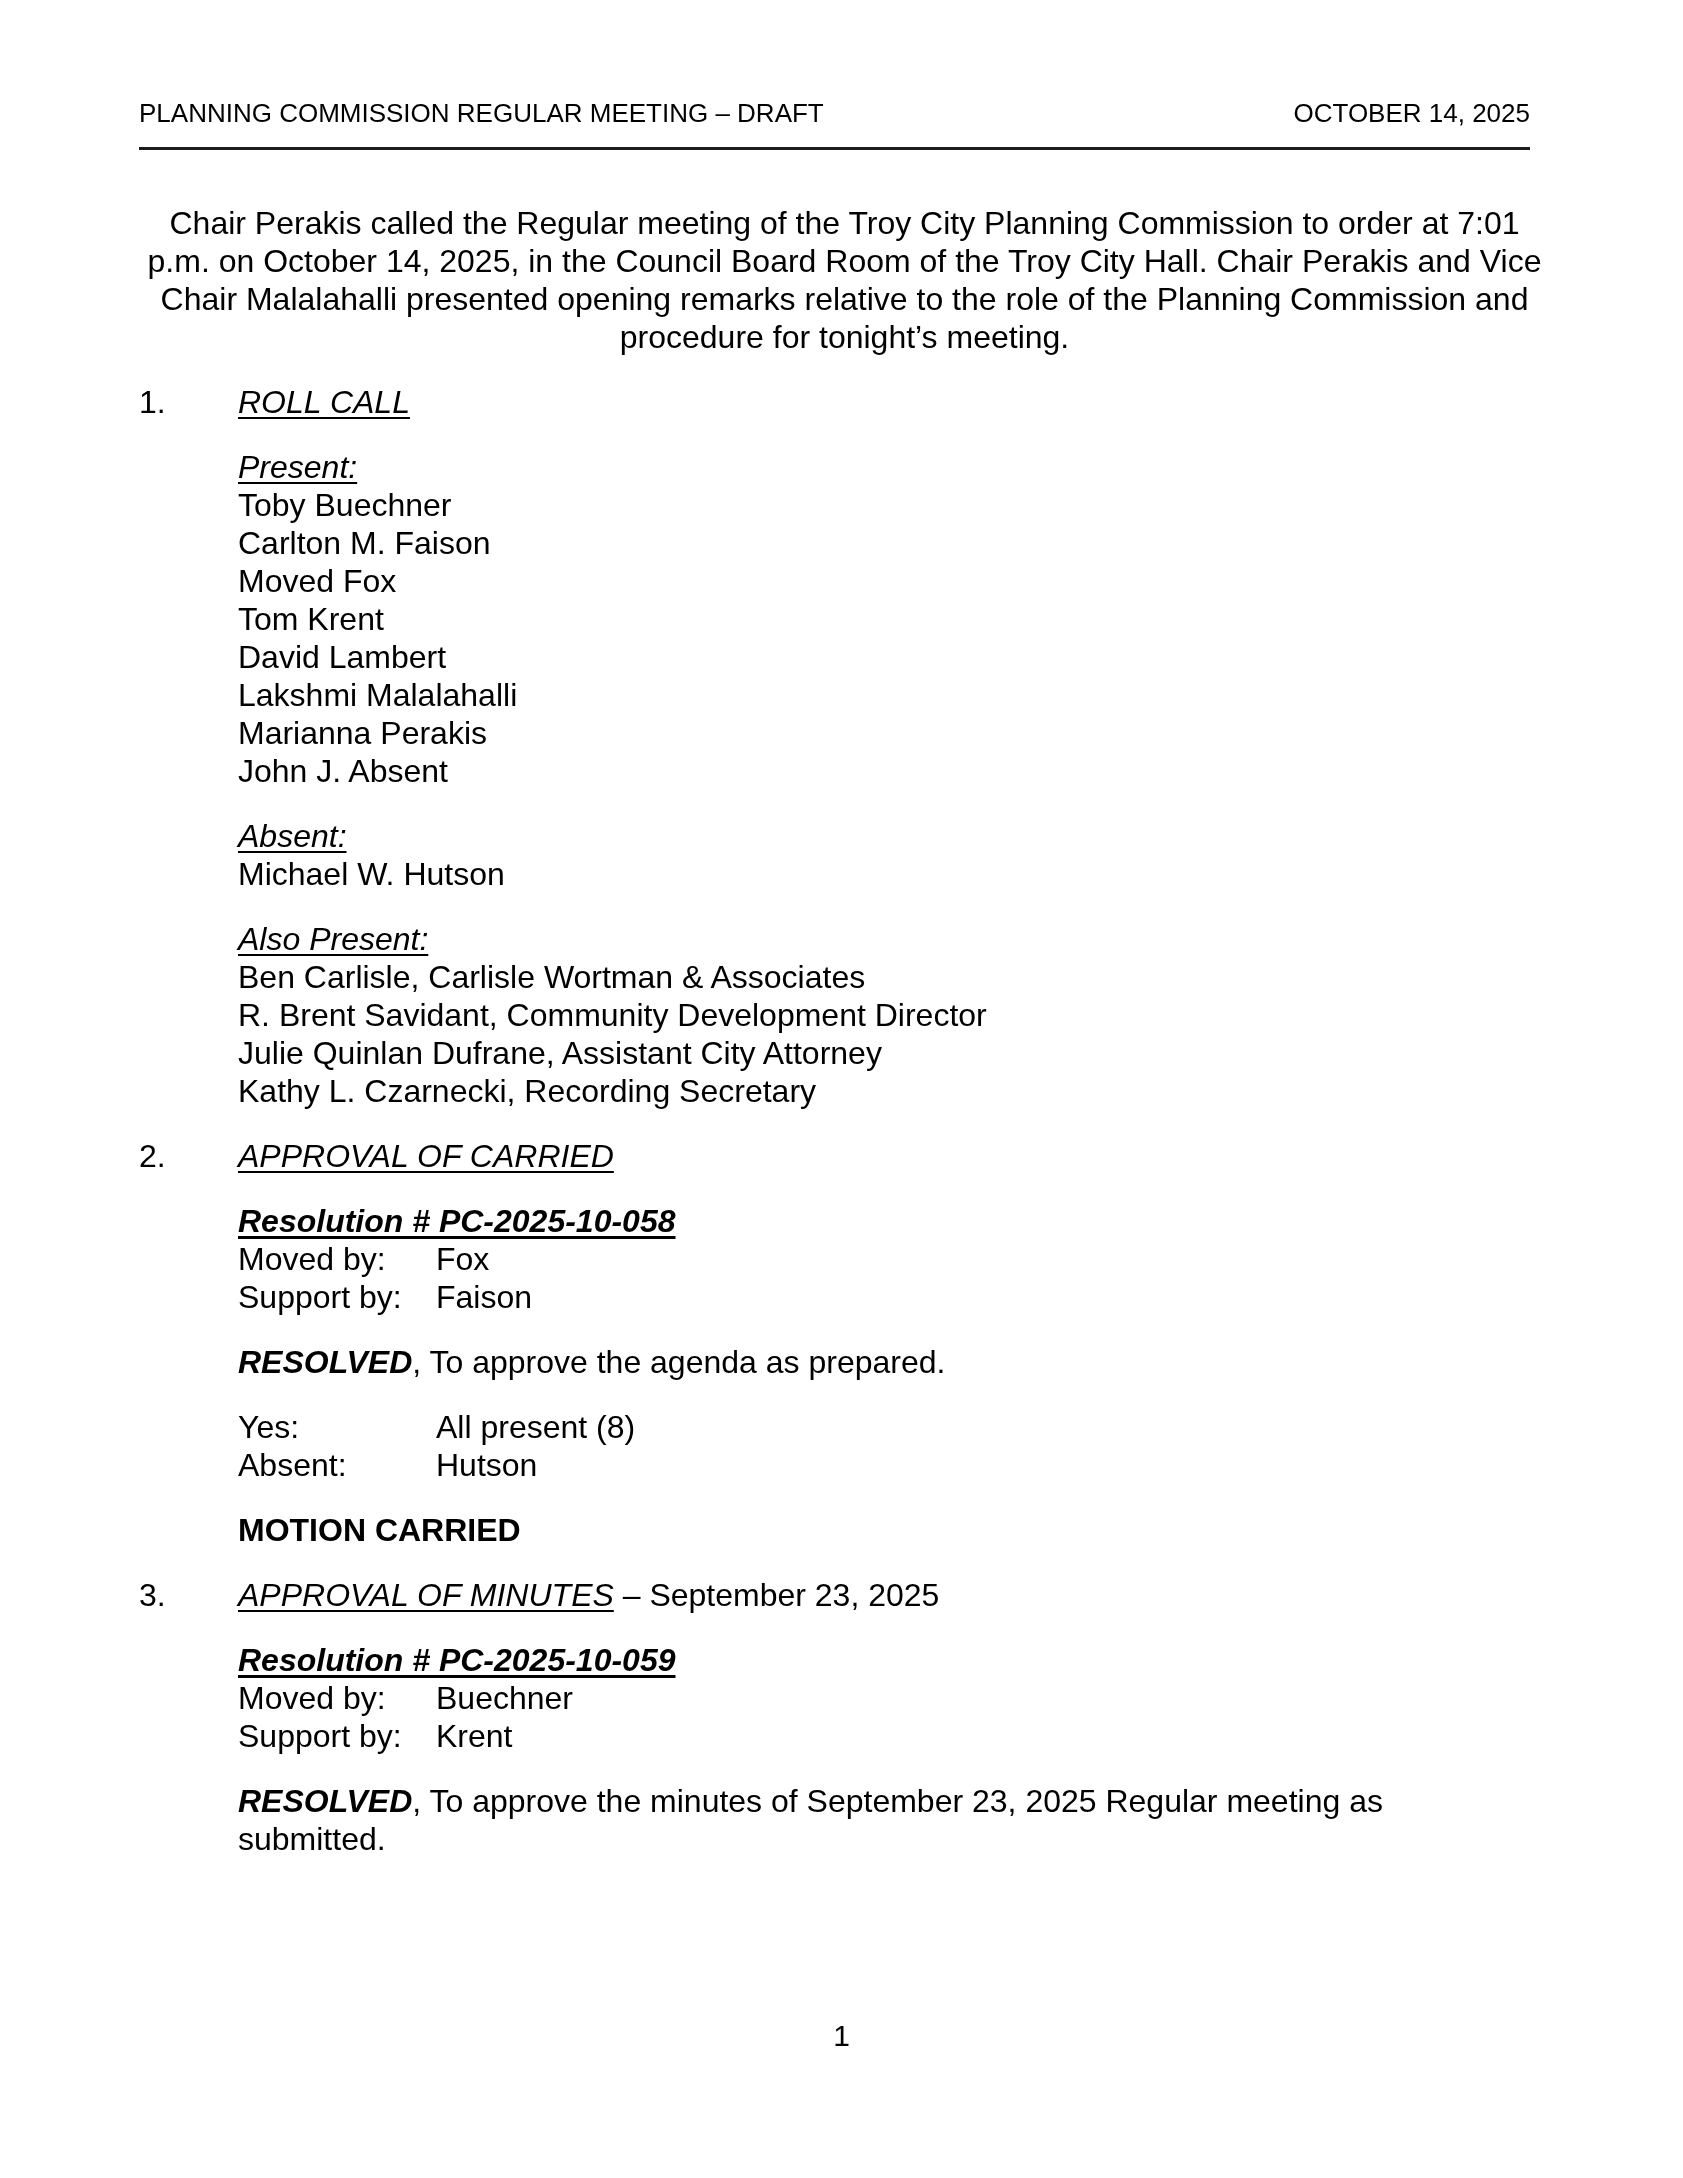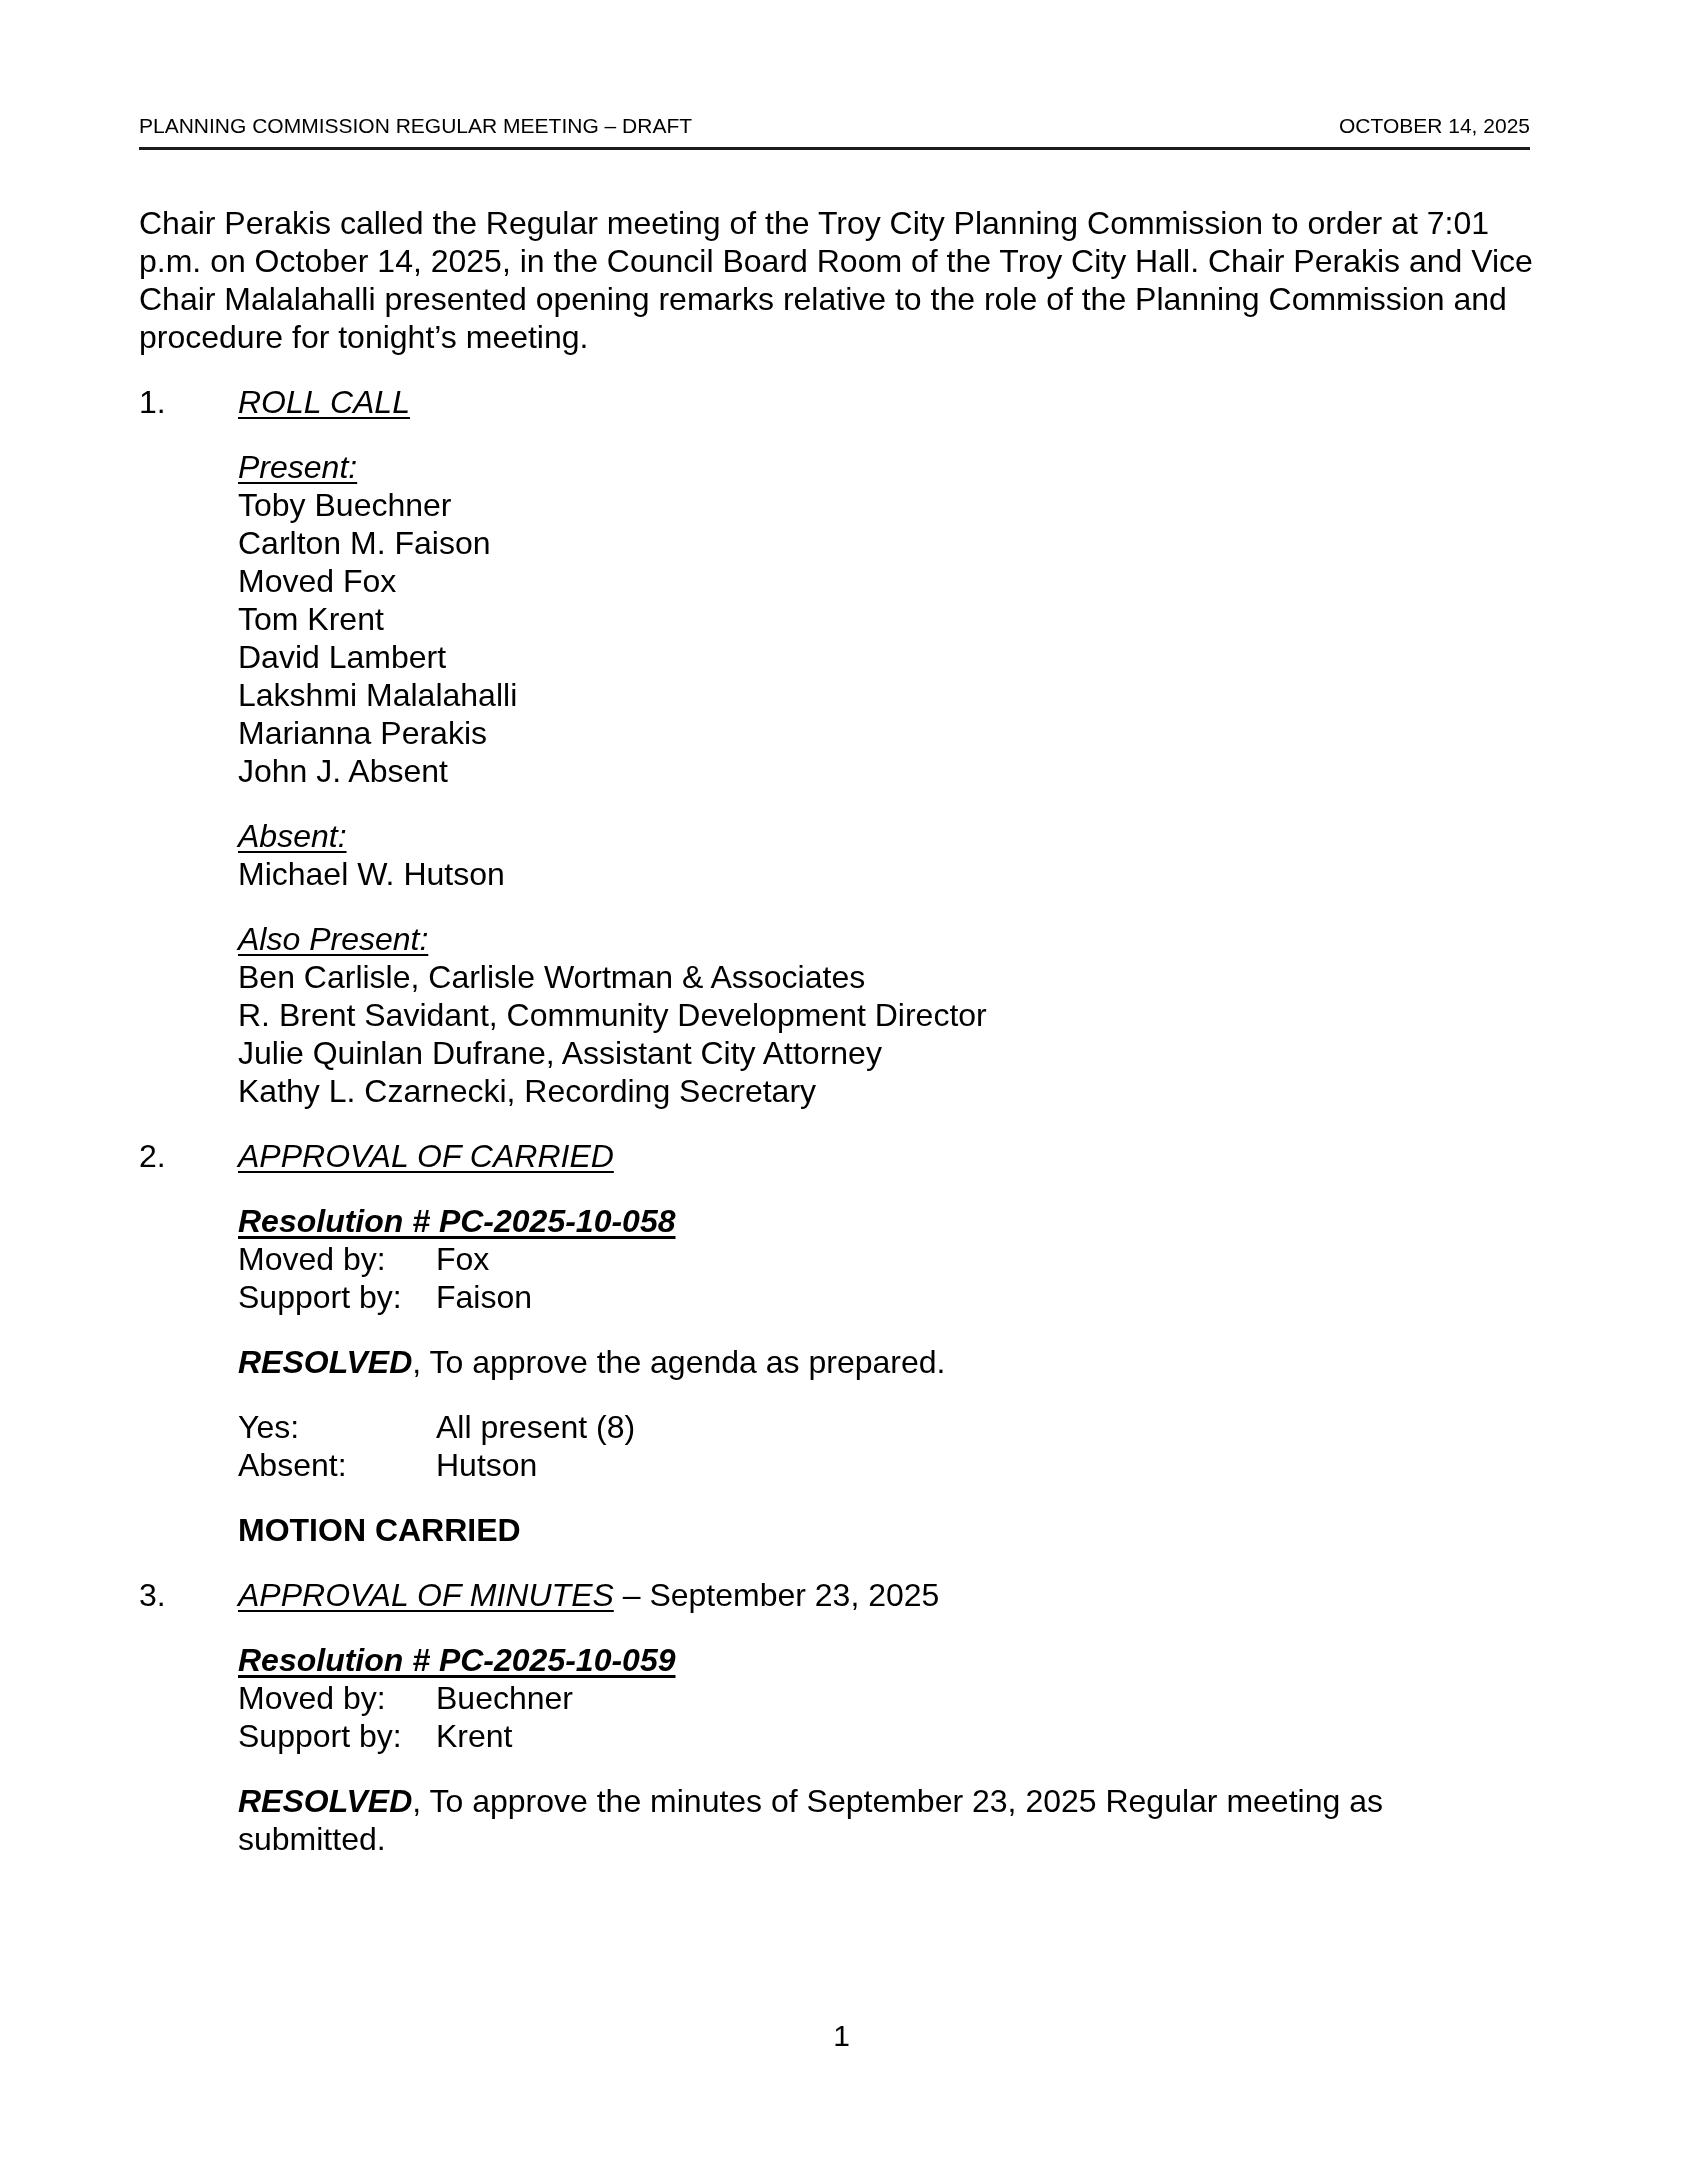--- a/index.html
+++ b/index.html
@@ -13,36 +13,35 @@
     font-family:"Liberation Sans", sans-serif;
     font-size:32px;
     line-height:38px;
     overflow:hidden;
   }
   .doc-header {
     position:absolute;
     top:100px; left:139px; width:1391px;
     display:flex;
     justify-content:space-between;
-    font-size:21px;
+    font-size:26px;
     line-height:26px;
-    margin-top:13px;
   }
   .doc-rule {
     position:absolute;
     top:147px; left:139px; width:1391px;
     border-top:3px solid #1c1c1c;
   }
   .content {
     position:absolute;
     top:204px; left:139px; width:1391px;
   }
   .blk { margin-bottom:27px; }
   .indent { margin-left:99px; }
-  .intro { width:1411px; }
+  .intro { width:1411px;text-align:center; }
   .sec-head .num { display:inline-block; width:99px; }
   .u {
     text-decoration:underline;
     text-decoration-thickness:2px;
     text-underline-offset:4px;
     font-style:italic;
   }
   .bi { font-weight:bold; font-style:italic; }
   .bi.u { text-decoration-thickness:3px; }
   .bold { font-weight:bold; }

